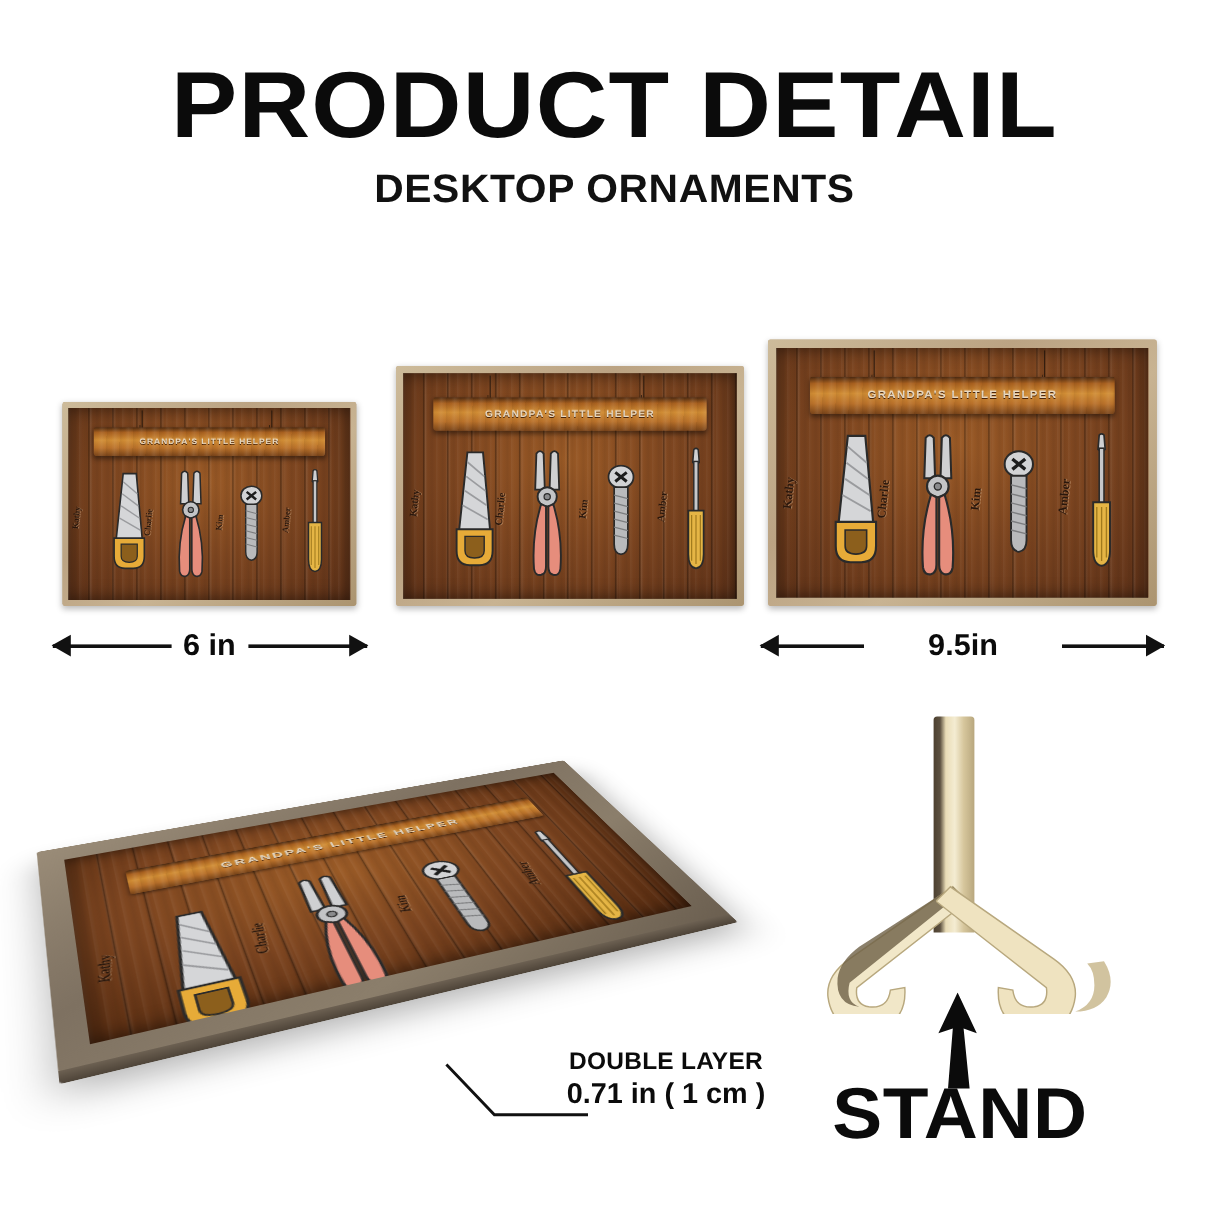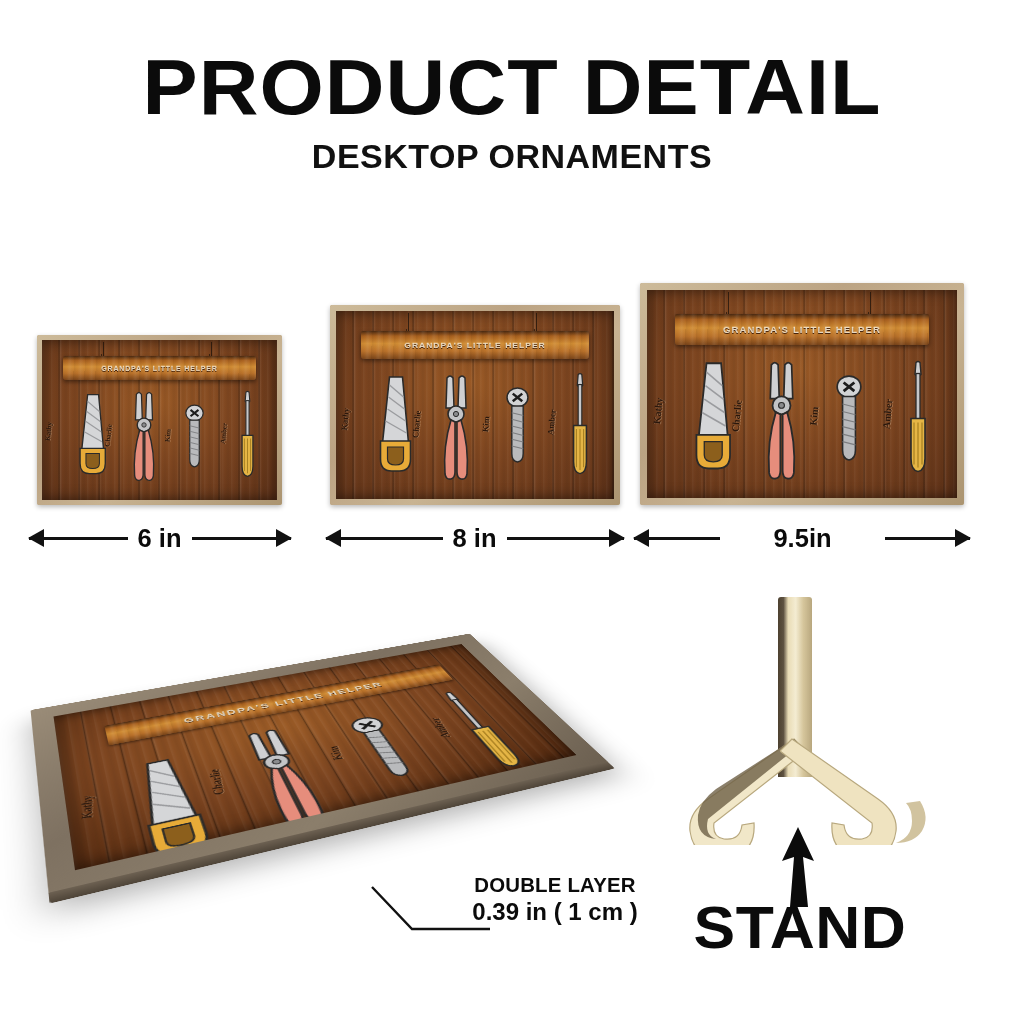--- a/index.html
+++ b/index.html
@@ -226,21 +226,21 @@
 </head>
 <body>
 
 <div class="page">
 
   <div class="title">PRODUCT DETAIL</div>
   <div class="subtitle">DESKTOP ORNAMENTS</div>
 
   <div class="sizes-row">
 
-    <div class="size-group" style="left:37px;bottom:0;width:245px;">
+    <div class="size-group" style="left:52px;bottom:0;width:245px;">
       <div class="plaque" style="width:245px;height:170px;">
         <div class="plaque-frame"></div>
         <div class="plaque-inner" style="left:5px;top:5px;right:5px;bottom:5px;">
           <div class="hook" style="left:26%;top:2px;height:16px;"></div>
           <div class="hook" style="left:72%;top:2px;height:16px;"></div>
           <div class="banner" style="left:9%;right:9%;top:16px;height:24px;">
             <span class="banner-text" style="font-size:7px;">GRANDPA'S LITTLE HELPER</span>
           </div>
           <div class="tools" style="top:46px;bottom:4px;">
 
@@ -373,25 +373,20 @@
                     <line x1="15" y1="62" x2="15" y2="104"></line>
                 </g>
               </svg>
             </div>
             <div class="tool-name" style="left:-2px;top:38%;font-size:8.5px;">Kathy</div>
             <div class="tool-name" style="left:24%;top:42%;font-size:8.5px;">Charlie</div>
             <div class="tool-name" style="left:51%;top:42%;font-size:8.5px;">Kim</div>
             <div class="tool-name" style="left:73%;top:40%;font-size:8.5px;">Amber</div>
           </div>
         </div>
-      </div>
-      <div class="dim" style="left:-4px;top:216px;width:298px;height:34px;">
-        <div class="bar left"></div>
-        <div class="label">8 in</div>
-        <div class="bar right"></div>
       </div>
     </div>
 
     <div class="size-group" style="left:640px;bottom:0;width:324px;">
       <div class="plaque" style="width:324px;height:222px;">
         <div class="plaque-frame"></div>
         <div class="plaque-inner" style="left:7px;top:7px;right:7px;bottom:7px;">
           <div class="hook" style="left:26%;top:2px;height:24px;"></div>
           <div class="hook" style="left:72%;top:2px;height:24px;"></div>
           <div class="banner" style="left:9%;right:9%;top:24px;height:31px;">
@@ -531,21 +526,21 @@
         </div>
       </div>
     </div>
   </div>
 
   <svg class="callout-line" viewBox="0 0 120 60">
     <path d="M2,2 L42,44 L120,44" fill="none" stroke="#111" stroke-width="2.4"></path>
   </svg>
   <div class="callout">
     <div class="l1">DOUBLE LAYER</div>
-    <div class="l3">0.39 in ( 1 cm )</div>
+    <div class="l3">0.71 in ( 1 cm )</div>
   </div>
 
   <div class="stand-wrap">
     <div class="stand-post"></div>
     <div class="stand-leg left">
       <svg viewBox="0 0 150 110" preserveAspectRatio="none">
         <path d="M138,4 L150,16 L58,88 q-2,14 10,16 q16,2 18,-14 l12,-2 q2,30 -26,34 q-34,4 -38,-26 q-2,-18 18,-32 z" fill="#f1e7c8" stroke="#b8a87e" stroke-width="1.2"></path>
         <path d="M138,4 L144,10 L52,84 q-4,16 8,20 q-20,-2 -18,-24 q2,-14 18,-26 z" fill="#6e6046" opacity="0.8"></path>
       </svg>
     </div>

